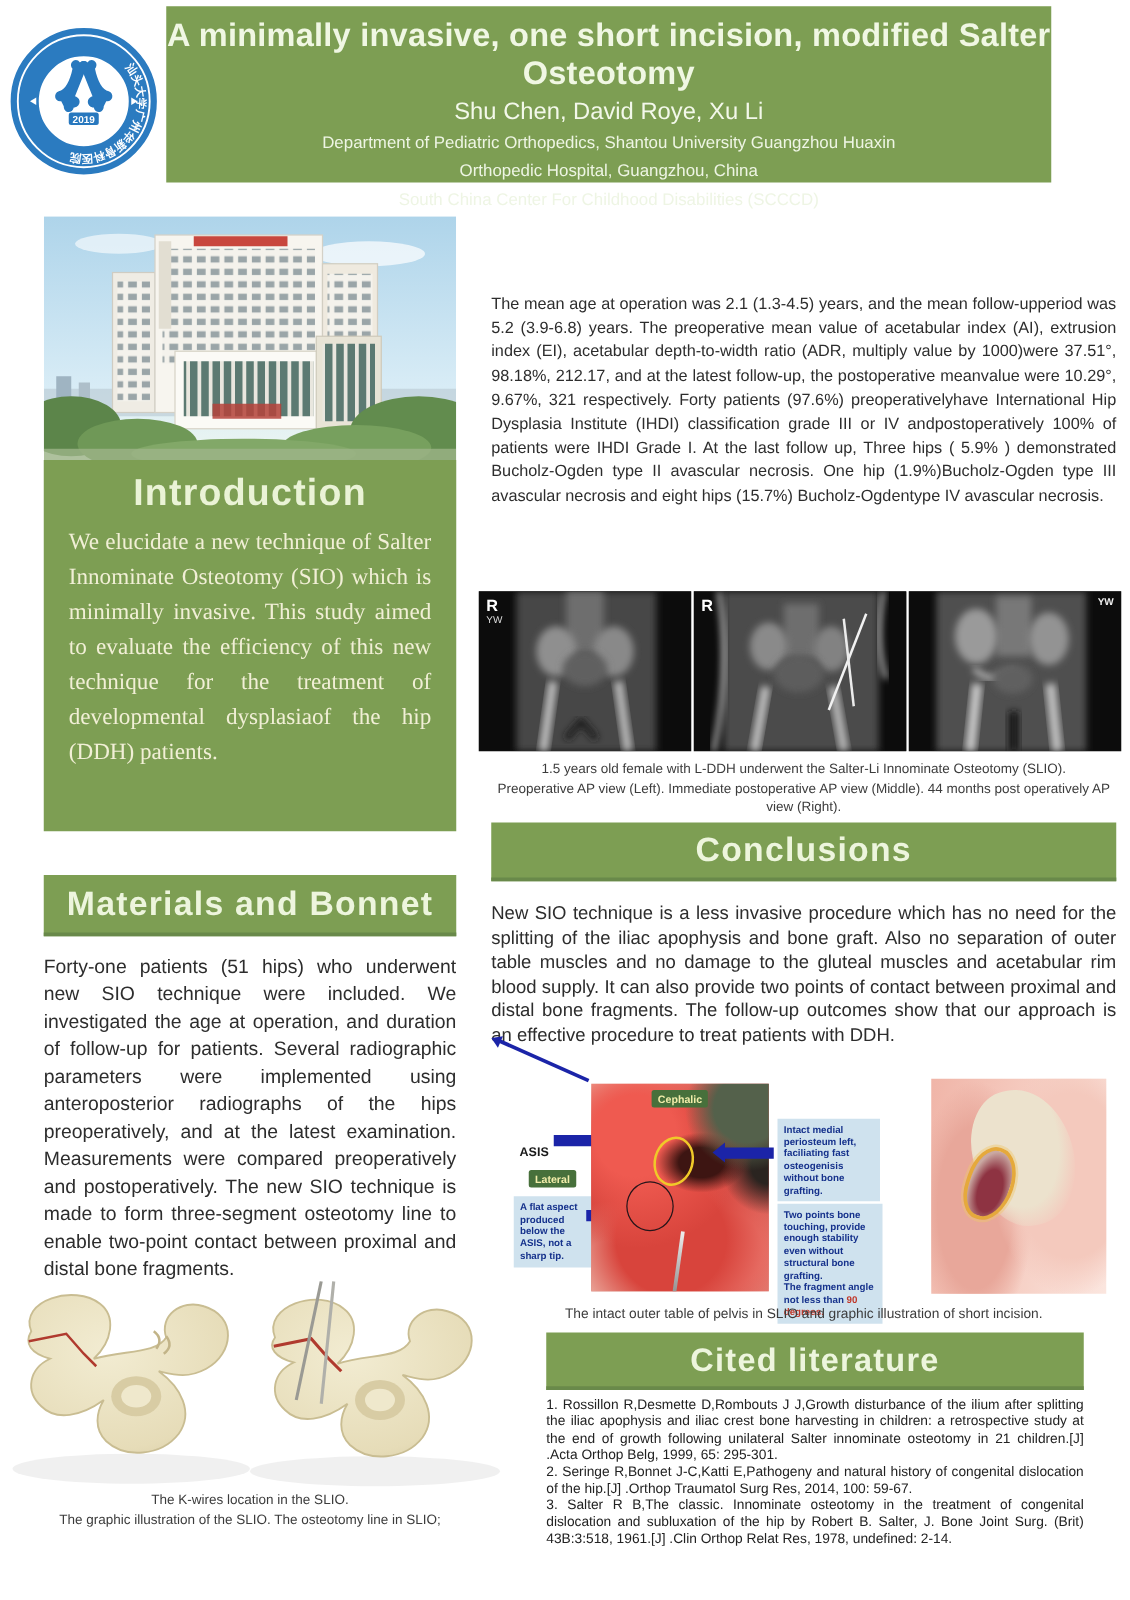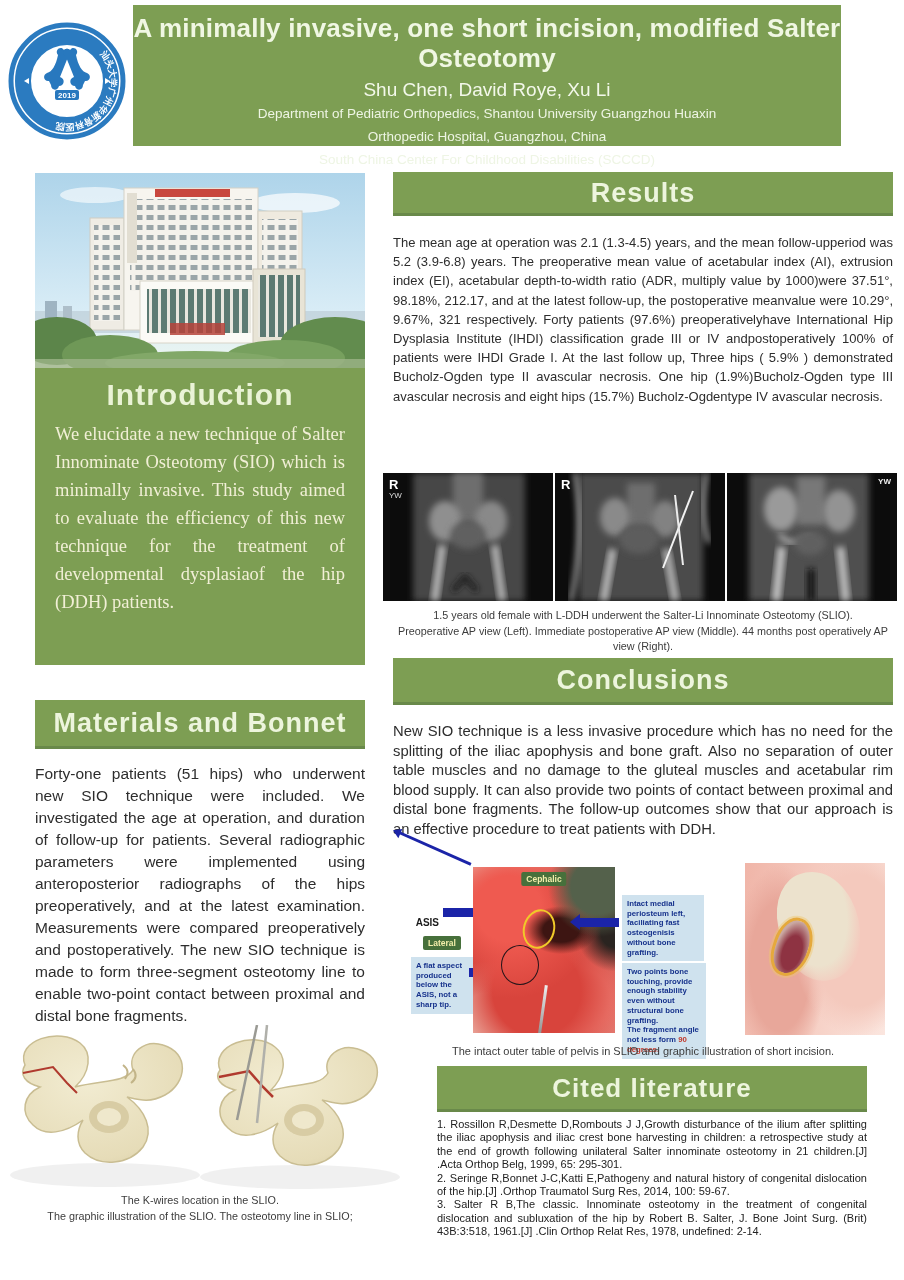--- a/index.html
+++ b/index.html
@@ -206,21 +206,20 @@
         <line x1="252" y1="0" x2="232" y2="95" stroke="#9a9a94" stroke-width="2.5"></line>
         <line x1="262" y1="0" x2="252" y2="98" stroke="#b0b0aa" stroke-width="2.5"></line>
       </g>
     </svg>
   </div>
   <div class="caption pelvis-caption">
     <span style="display:block">The K-wires location in the SLIO.</span>
     <span style="display:block">The graphic illustration of the SLIO. The osteotomy line in SLIO;</span>
   </div>
 
-  <div class="bar results-bar">Results</div>
   <div class="body-text results-body">The mean age at operation was 2.1 (1.3-4.5) years, and the mean follow-upperiod was 5.2 (3.9-6.8) years. The preoperative mean value of acetabular index (AI), extrusion index (EI), acetabular depth-to-width ratio (ADR, multiply value by 1000)were 37.51°, 98.18%, 212.17, and at the latest follow-up, the postoperative meanvalue were 10.29°, 9.67%, 321 respectively. Forty patients (97.6%) preoperativelyhave International Hip Dysplasia Institute (IHDI) classification grade III or IV andpostoperatively 100% of patients were IHDI Grade I. At the last follow up, Three hips ( 5.9% ) demonstrated Bucholz-Ogden type II avascular necrosis. One hip (1.9%)Bucholz-Ogden type III avascular necrosis and eight hips (15.7%) Bucholz-Ogdentype IV avascular necrosis.</div>
 
   <div class="xray-row">
     <div class="xray-panel">
       <svg width="170" height="128" viewBox="0 0 170 128">
         <defs>
             <filter id="b1" x="-30%" y="-30%" width="160%" height="160%">
               <feGaussianBlur stdDeviation="3"></feGaussianBlur>
             </filter>
           </defs>
@@ -300,21 +299,21 @@
       <div class="ring ring-yellow"></div>
       <div class="ring ring-dark"></div>
       <div class="tool"></div>
     </div>
 
     <div class="arrow arrow-left arrow-tr"></div>
     <div class="arrow-diag"></div>
     <div class="note note-tr">Intact medial periosteum left, faciliating fast osteogenisis without bone grafting.</div>
     <div class="note note-br">
       <span>Two points bone touching, provide enough stability even without structural bone grafting.</span>
-      <span style="display:block"><span>The fragment angle not less form </span><span class="red-text">90 degrees.</span></span>
+      <span style="display:block"><span>The fragment angle not less than </span><span class="red-text">90 degrees.</span></span>
     </div>
 
     <div class="thigh">
       <div class="thigh-bone"></div>
       <div class="incision"></div>
     </div>
   </div>
   <div class="caption surg-caption">The intact outer table of pelvis in SLIO and graphic illustration of short incision.</div>
 
   <div class="bar cited-bar">Cited literature</div>

